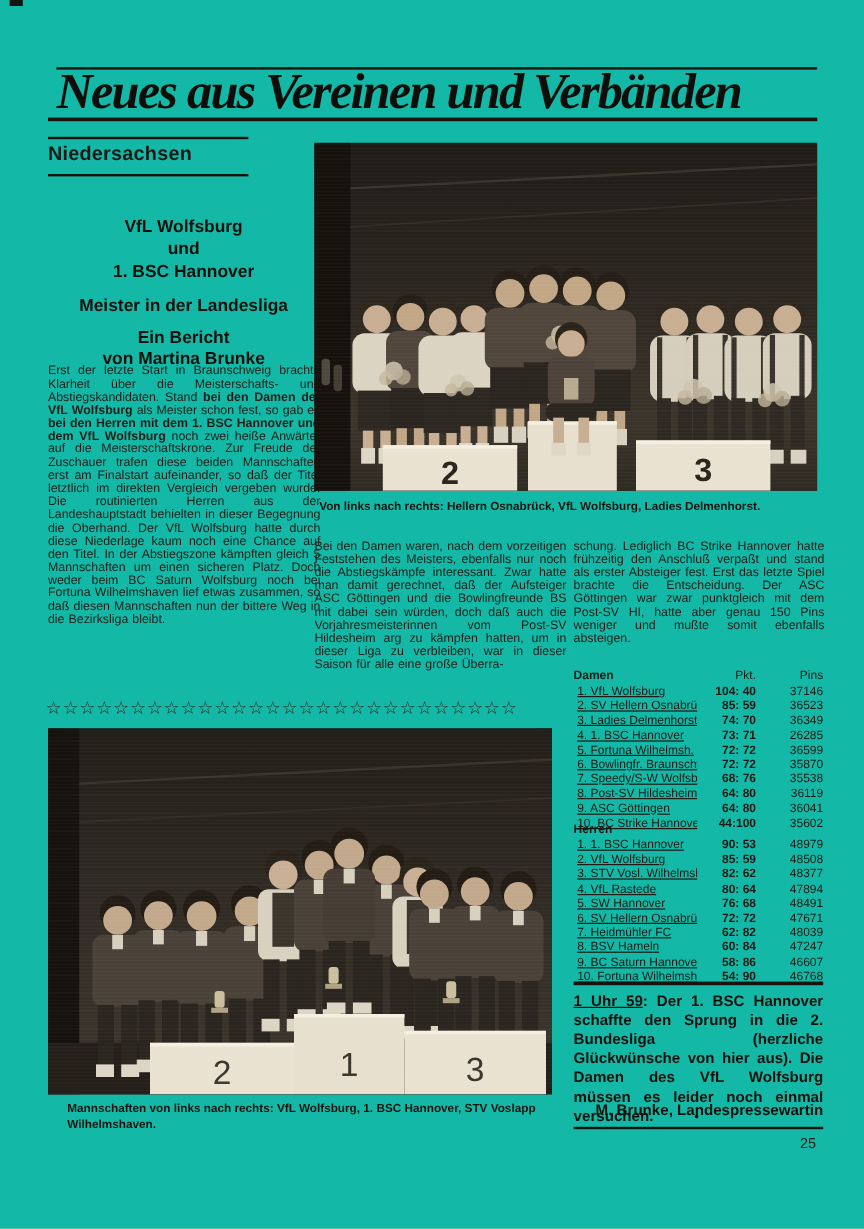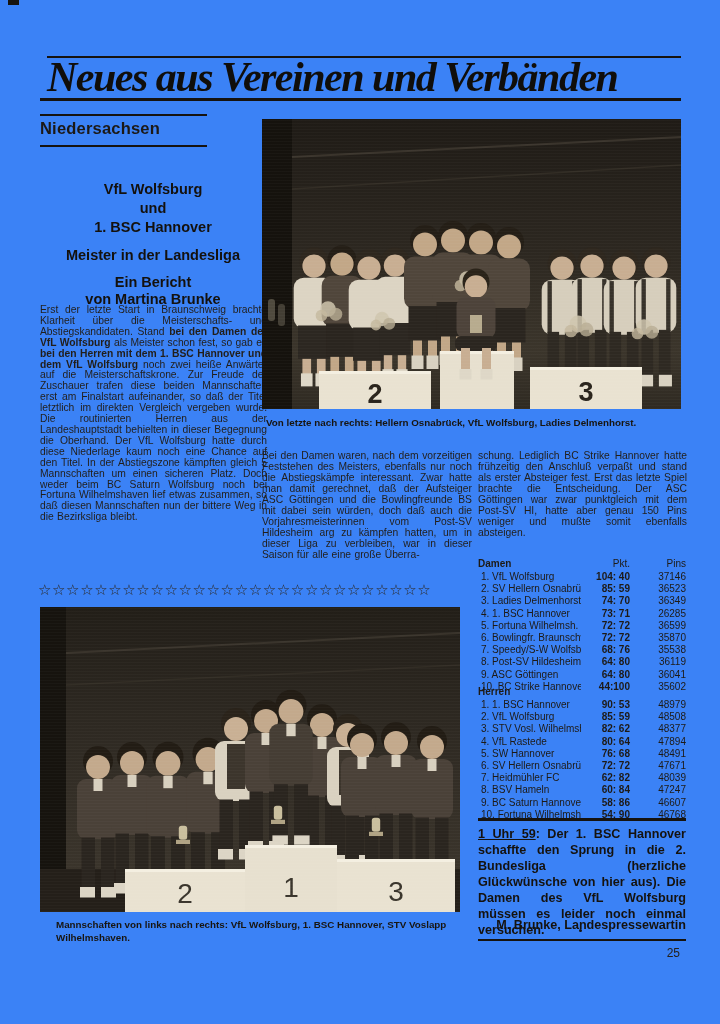--- a/index.html
+++ b/index.html
@@ -1,17 +1,17 @@
 <!DOCTYPE html>
 <html lang="de"><head>
 <meta charset="utf-8">
 <style>
   html,body{margin:0;padding:0;}
   body{background:#d9d4c8;font-family:"Liberation Sans",sans-serif;}
-  .page{position:relative;width:720px;height:1024px;margin:0 auto;background:#3b82f6;color:#1c1916;overflow:hidden;}
+  .page{position:relative;width:720px;height:1024px;margin:0 auto;background:#14b8a6;color:#1c1916;overflow:hidden;}
   .rule{position:absolute;background:#16130f;}
 
   
   .masthead-title{position:absolute;left:47px;top:56px;width:640px;
     font-family:"Liberation Serif",serif;font-style:italic;font-weight:bold;
     font-size:42px;line-height:42px;letter-spacing:-1.5px;white-space:nowrap;color:#100e0b;}
 
   
   .region-label{position:absolute;left:40px;top:119px;width:167px;
     font-size:16.5px;font-weight:bold;letter-spacing:.2px;}
@@ -36,21 +36,21 @@
   .star-divider{position:absolute;left:38px;top:581px;width:428px;font-size:15px;
     letter-spacing:.6px;color:#2c2720;white-space:nowrap;overflow:hidden;}
 
   
   .standings{position:absolute;left:478px;width:208px;font-size:10px;color:#1e1a15;}
   .thead{display:flex;font-size:10px;height:13px;align-items:baseline;}
   .thead .t-title{font-weight:bold;flex:1;}
   .thead .t-pkt{width:52px;text-align:right;}
   .thead .t-pins{width:56px;text-align:right;}
   .trow{display:flex;height:12.2px;align-items:baseline;}
-  .trow .tname{flex:1;padding-left:3px;white-space:nowrap;overflow:hidden;}
+  .trow .tname{flex:1;padding-left:3px;white-space:nowrap;overflow:hidden;text-decoration:underline;}
   .trow .tpkt{width:49px;text-align:right;white-space:nowrap;font-weight:bold;}
   .trow .tpins{width:56px;text-align:right;white-space:nowrap;}
 
   
   .closing{position:absolute;left:478px;top:826px;width:208px;font-weight:bold;
     font-size:12.6px;line-height:16px;text-align:justify;color:#15120e;word-spacing:.5px;}
   .closing .u{text-decoration:underline;}
   .signature{position:absolute;left:478px;top:918px;width:208px;text-align:right;
     font-weight:bold;font-size:12.6px;color:#15120e;}
 
@@ -174,21 +174,21 @@
           <rect x="4" y="14" width="6" height="16" fill="#c8ae92"></rect>
         <rect x="-11" y="28" width="8" height="7" fill="#ded7c7"></rect>
           <rect x="3" y="28" width="8" height="7" fill="#ded7c7"></rect>
         <rect x="-4" y="-8" width="8" height="12" fill="#b7ab8e"></rect>
       </g>
       <text x="113" y="284" font-family="Liberation Sans, sans-serif" font-size="27" font-weight="bold" fill="#2a241c" text-anchor="middle">2</text>
       <text x="324" y="282" font-family="Liberation Sans, sans-serif" font-size="27" font-weight="bold" fill="#2a241c" text-anchor="middle">3</text>
     </svg>
     <div class="grain"></div>
   </div>
-  <div class="caption" style="left:266px;top:416px;width:416px;">Von letzte nach rechts: Hellern Osnabrück, VfL Wolfsburg, Ladies Delmenhorst.</div>
+  <div class="caption" style="left:266px;top:416px;width:416px;">Von links nach rechts: Hellern Osnabrück, VfL Wolfsburg, Ladies Delmenhorst.</div>
 
   <div class="copy" style="left:262px;top:450px;width:210px;line-height:11.05px;">Bei den Damen waren, nach dem vorzeitigen Feststehen des Meisters, ebenfalls nur noch die Abstiegskämpfe interessant. Zwar hatte man damit gerechnet, daß der Aufsteiger ASC Göttingen und die Bowlingfreunde BS mit dabei sein würden, doch daß auch die Vorjahresmeisterinnen vom Post-SV Hildesheim arg zu kämpfen hatten, um in dieser Liga zu verbleiben, war in dieser Saison für alle eine große Überra-</div>
   <div class="copy" style="left:478px;top:450px;width:209px;line-height:11.05px;">schung. Lediglich BC Strike Hannover hatte frühzeitig den Anschluß verpaßt und stand als erster Absteiger fest. Erst das letzte Spiel brachte die Entscheidung. Der ASC Göttingen war zwar punktgleich mit dem Post-SV HI, hatte aber genau 150 Pins weniger und mußte somit ebenfalls absteigen.</div>
 
   <div class="standings" style="top:558px;">
     <div class="thead">
       <span class="t-title">Damen</span>
       <span class="t-pkt">Pkt.</span>
       <span class="t-pins">Pins</span>
     </div>

